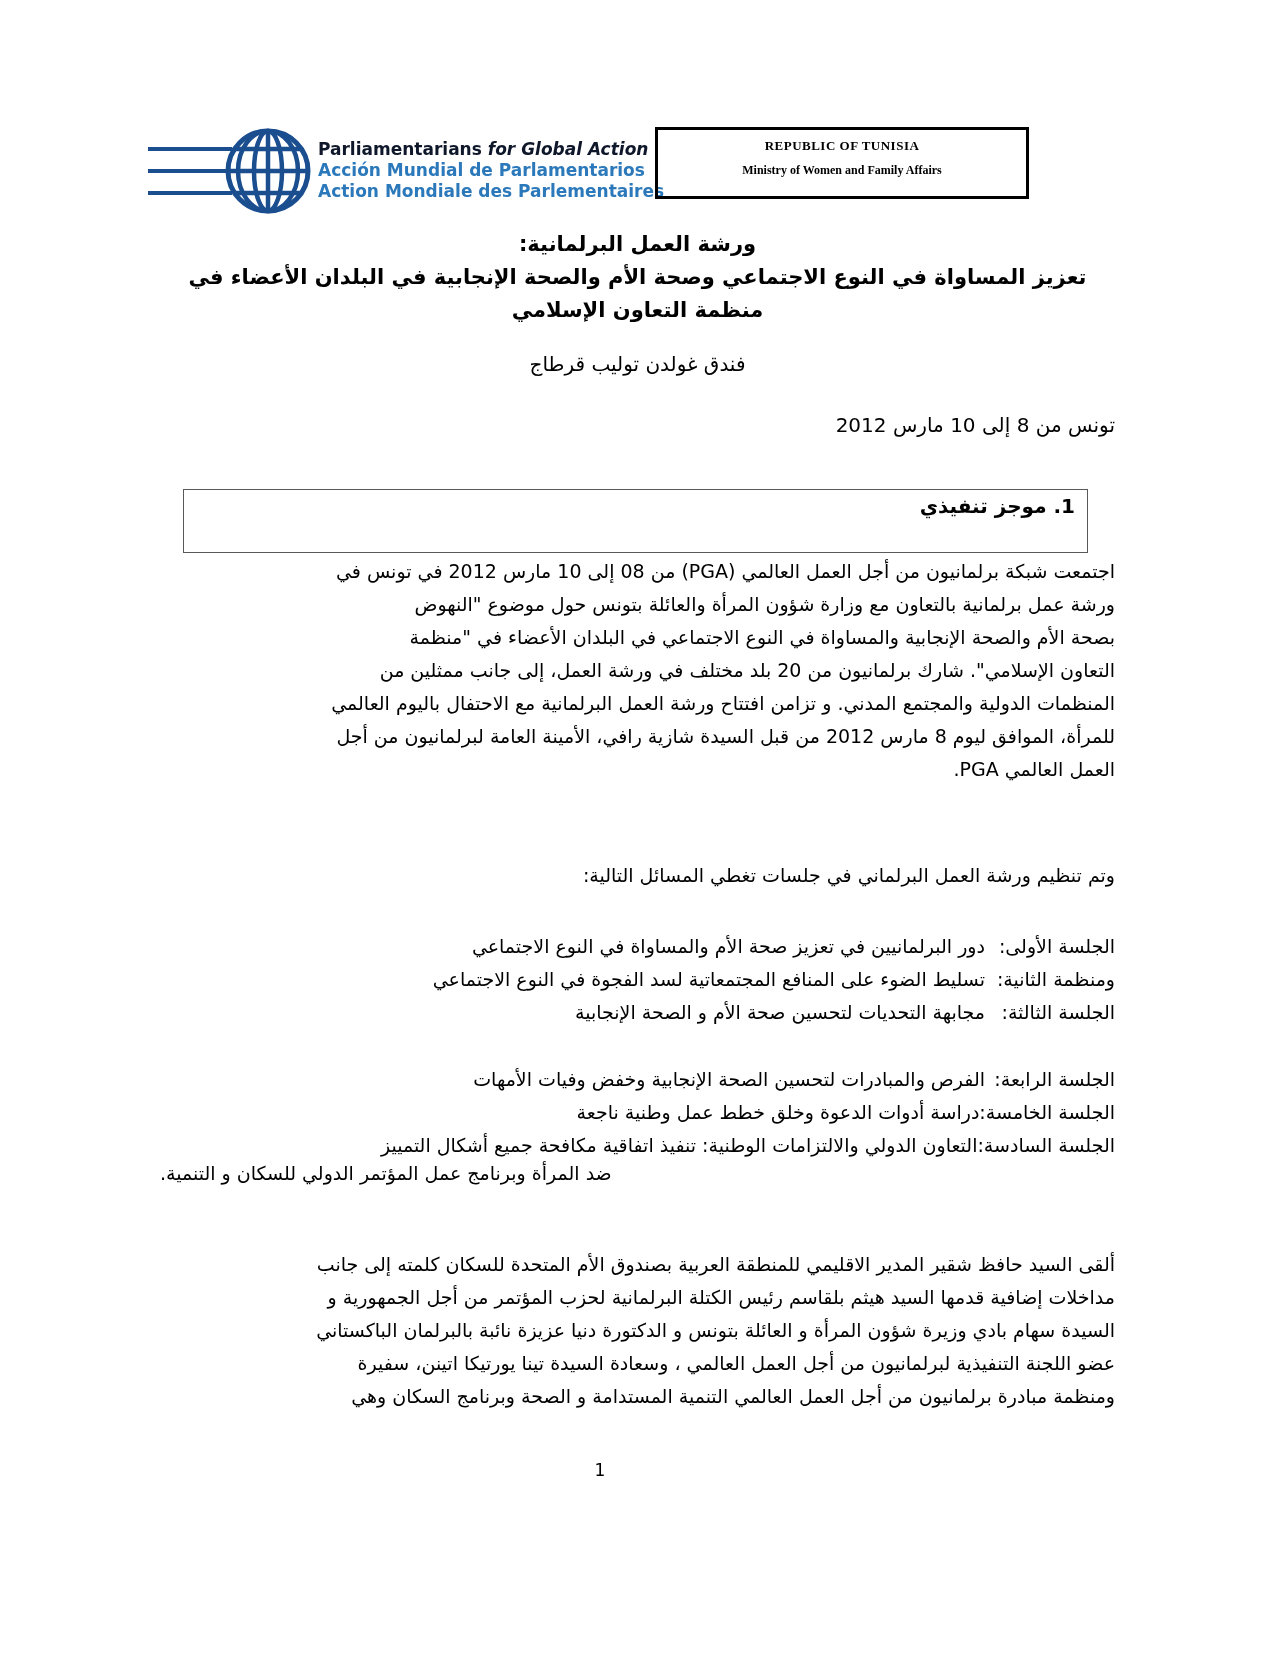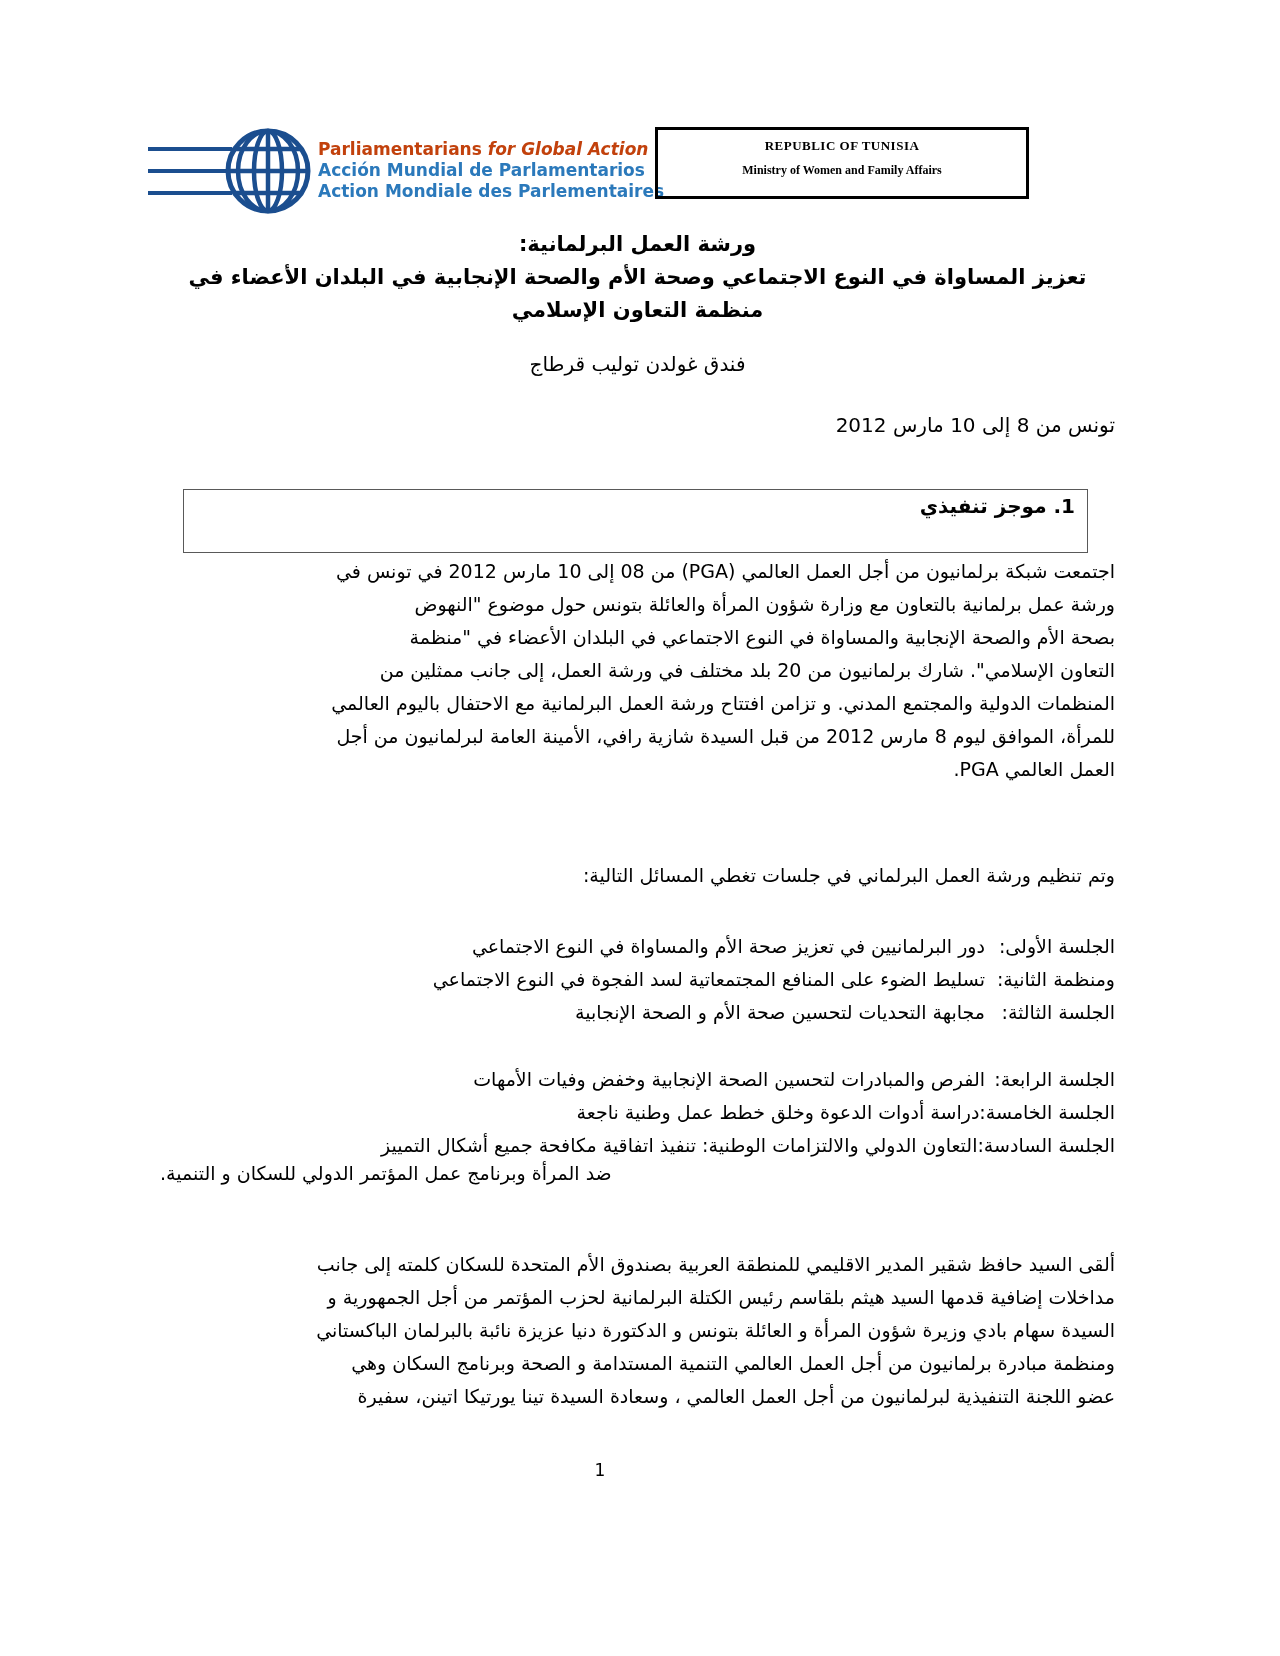--- a/index.html
+++ b/index.html
@@ -4,21 +4,21 @@
 <style>
   html,body { margin:0; padding:0; background:#ffffff; }
   .page {
     position:relative; width:1280px; height:1656px; background:#ffffff;
     font-family:"DejaVu Sans", sans-serif; color:#000; overflow:hidden;
   }
   
   .logo-svg { position:absolute; left:140px; top:116px; }
   .logo-text { position:absolute; left:318px; top:139px; display:flex; flex-direction:column; }
   .logo-line { font-size:17px; line-height:21px; font-weight:bold; white-space:nowrap; }
-  .logo-line.l1 { color:#c2410c; }
+  .logo-line.l1 { color:#0f172a; }
   .logo-line.l1 .it { font-style:italic; }
   .logo-line.l23 { color:#2b79bb; }
   
   .gov-box {
     position:absolute; left:655px; top:127px; width:374px; height:72px;
     border:3px solid #000; box-sizing:border-box; text-align:center;
     font-family:"Liberation Serif", serif; font-weight:bold;
   }
   .gov-box .g1 { font-size:13px; margin-top:8px; letter-spacing:0.5px; }
   .gov-box .g2 { font-size:12px; margin-top:9px; }
@@ -135,19 +135,19 @@
       <span class="sdesc">التعاون الدولي والالتزامات الوطنية: تنفيذ اتفاقية مكافحة جميع أشكال التمييز</span>
     </div>
   </div>
 
   <div class="continuation">ضد المرأة وبرنامج عمل المؤتمر الدولي للسكان و التنمية.</div>
 
   <div class="para para2">
     <div class="pline">ألقى السيد حافظ شقير المدير الاقليمي للمنطقة العربية بصندوق الأم المتحدة للسكان كلمته إلى جانب</div>
     <div class="pline">مداخلات إضافية قدمها السيد  هيثم بلقاسم رئيس الكتلة البرلمانية لحزب المؤتمر من أجل الجمهورية و</div>
     <div class="pline">السيدة سهام بادي وزيرة شؤون المرأة و العائلة بتونس و الدكتورة دنيا عزيزة نائبة بالبرلمان الباكستاني</div>
+    <div class="pline">عضو اللجنة التنفيذية لبرلمانيون من أجل العمل العالمي  ، وسعادة السيدة تينا يورتيكا اتينن، سفيرة</div>
     <div class="pline">ومنظمة مبادرة برلمانيون من أجل العمل العالمي التنمية المستدامة و الصحة وبرنامج السكان وهي</div>
-    <div class="pline">عضو اللجنة التنفيذية لبرلمانيون من أجل العمل العالمي  ، وسعادة السيدة تينا يورتيكا اتينن، سفيرة</div>
   </div>
 
   <div class="page-number">1</div>
 
 </div>
 
 </body></html>

